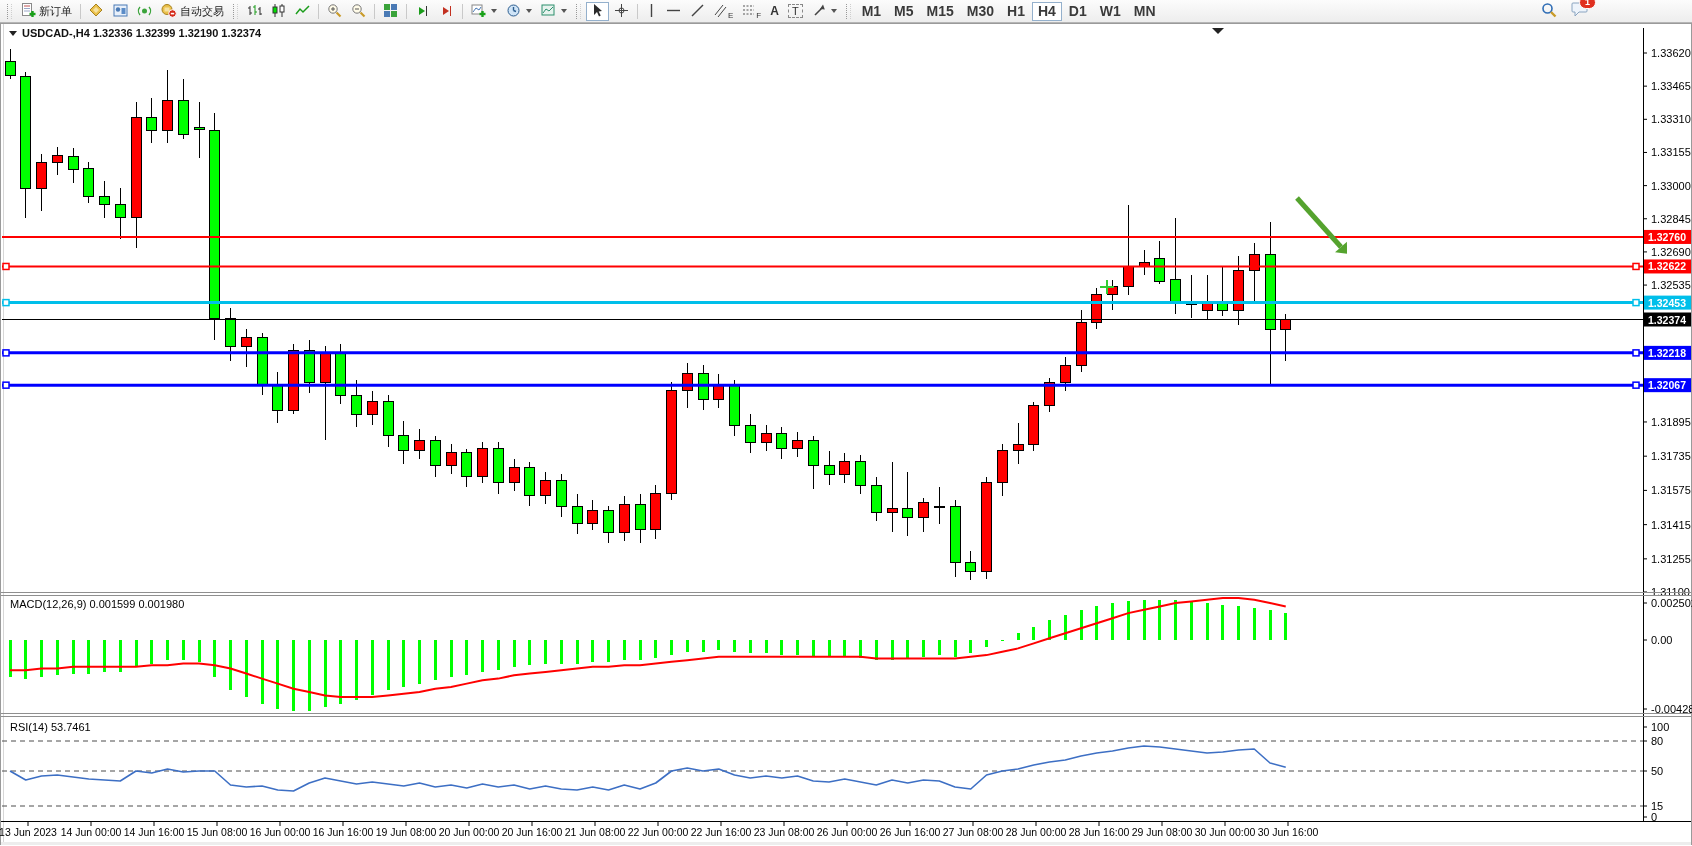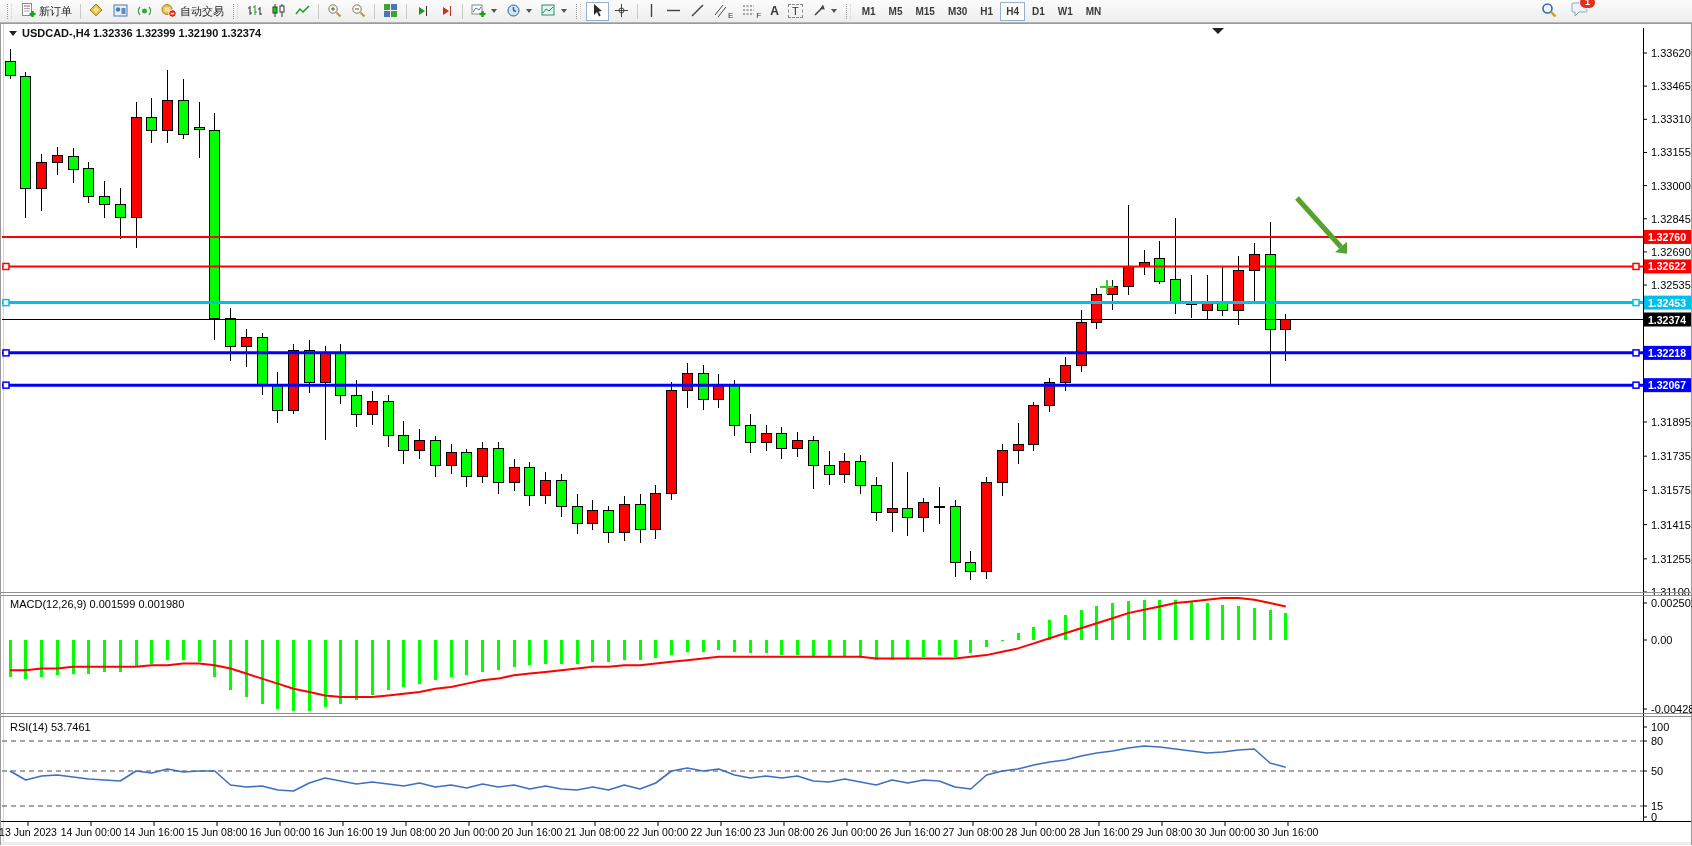--- a/index.html
+++ b/index.html
@@ -7,21 +7,21 @@
   #app{position:relative;width:1348px;height:846px}
   .toolbar{position:absolute;top:0;left:0;width:1692px;height:23px;
     background:linear-gradient(#fcfcfc,#ededed);border-bottom:1px solid #b5b5b5;
     display:flex;align-items:center;padding:0 3px;box-sizing:border-box;gap:1px}
   .tb-grip{width:3px;height:15px;border-left:1px dotted #999;border-right:1px dotted #cfcfcf;margin:0 4px}
   .tb-sep{width:1px;height:15px;background:#c9c9c9;margin:0 3px}
   .tb-btn{display:inline-flex;align-items:center;gap:3px;height:19px;padding:0 3px;
     background:transparent;border:1px solid transparent;font:11px "Liberation Sans",sans-serif;
     color:#1b1b1b;cursor:default;white-space:nowrap}
   .tb-btn.pressed{background:#fff;border:1px solid #94b0cc}
-  .tf{font-size:10px;font-weight:700;color:#3a3a3a;padding:0 5px;letter-spacing:0}
+  .tf{font-size:14px;font-weight:700;color:#3a3a3a;padding:0 5px;letter-spacing:0}
   .caret{width:0;height:0;border-left:3px solid transparent;border-right:3px solid transparent;
     border-top:4px solid #555;margin-left:2px}
   .glyph{font-size:11px;color:#333}
   .glyph-big{font-size:12px;font-weight:700;color:#333}
   .sub{font-size:8px;color:#333;margin-left:-2px;align-self:flex-end}
   .right-group{margin-left:auto;margin-right:100px;display:flex;align-items:center;gap:10px}
   .chat-wrap{position:relative}
   .badge{position:absolute;top:-5px;right:-7px;background:#e03020;color:#fff;font-size:9px;
     font-weight:700;border-radius:7px;min-width:11px;height:11px;line-height:11px;
     text-align:center;padding:0 2px;border:1px solid #fff}

